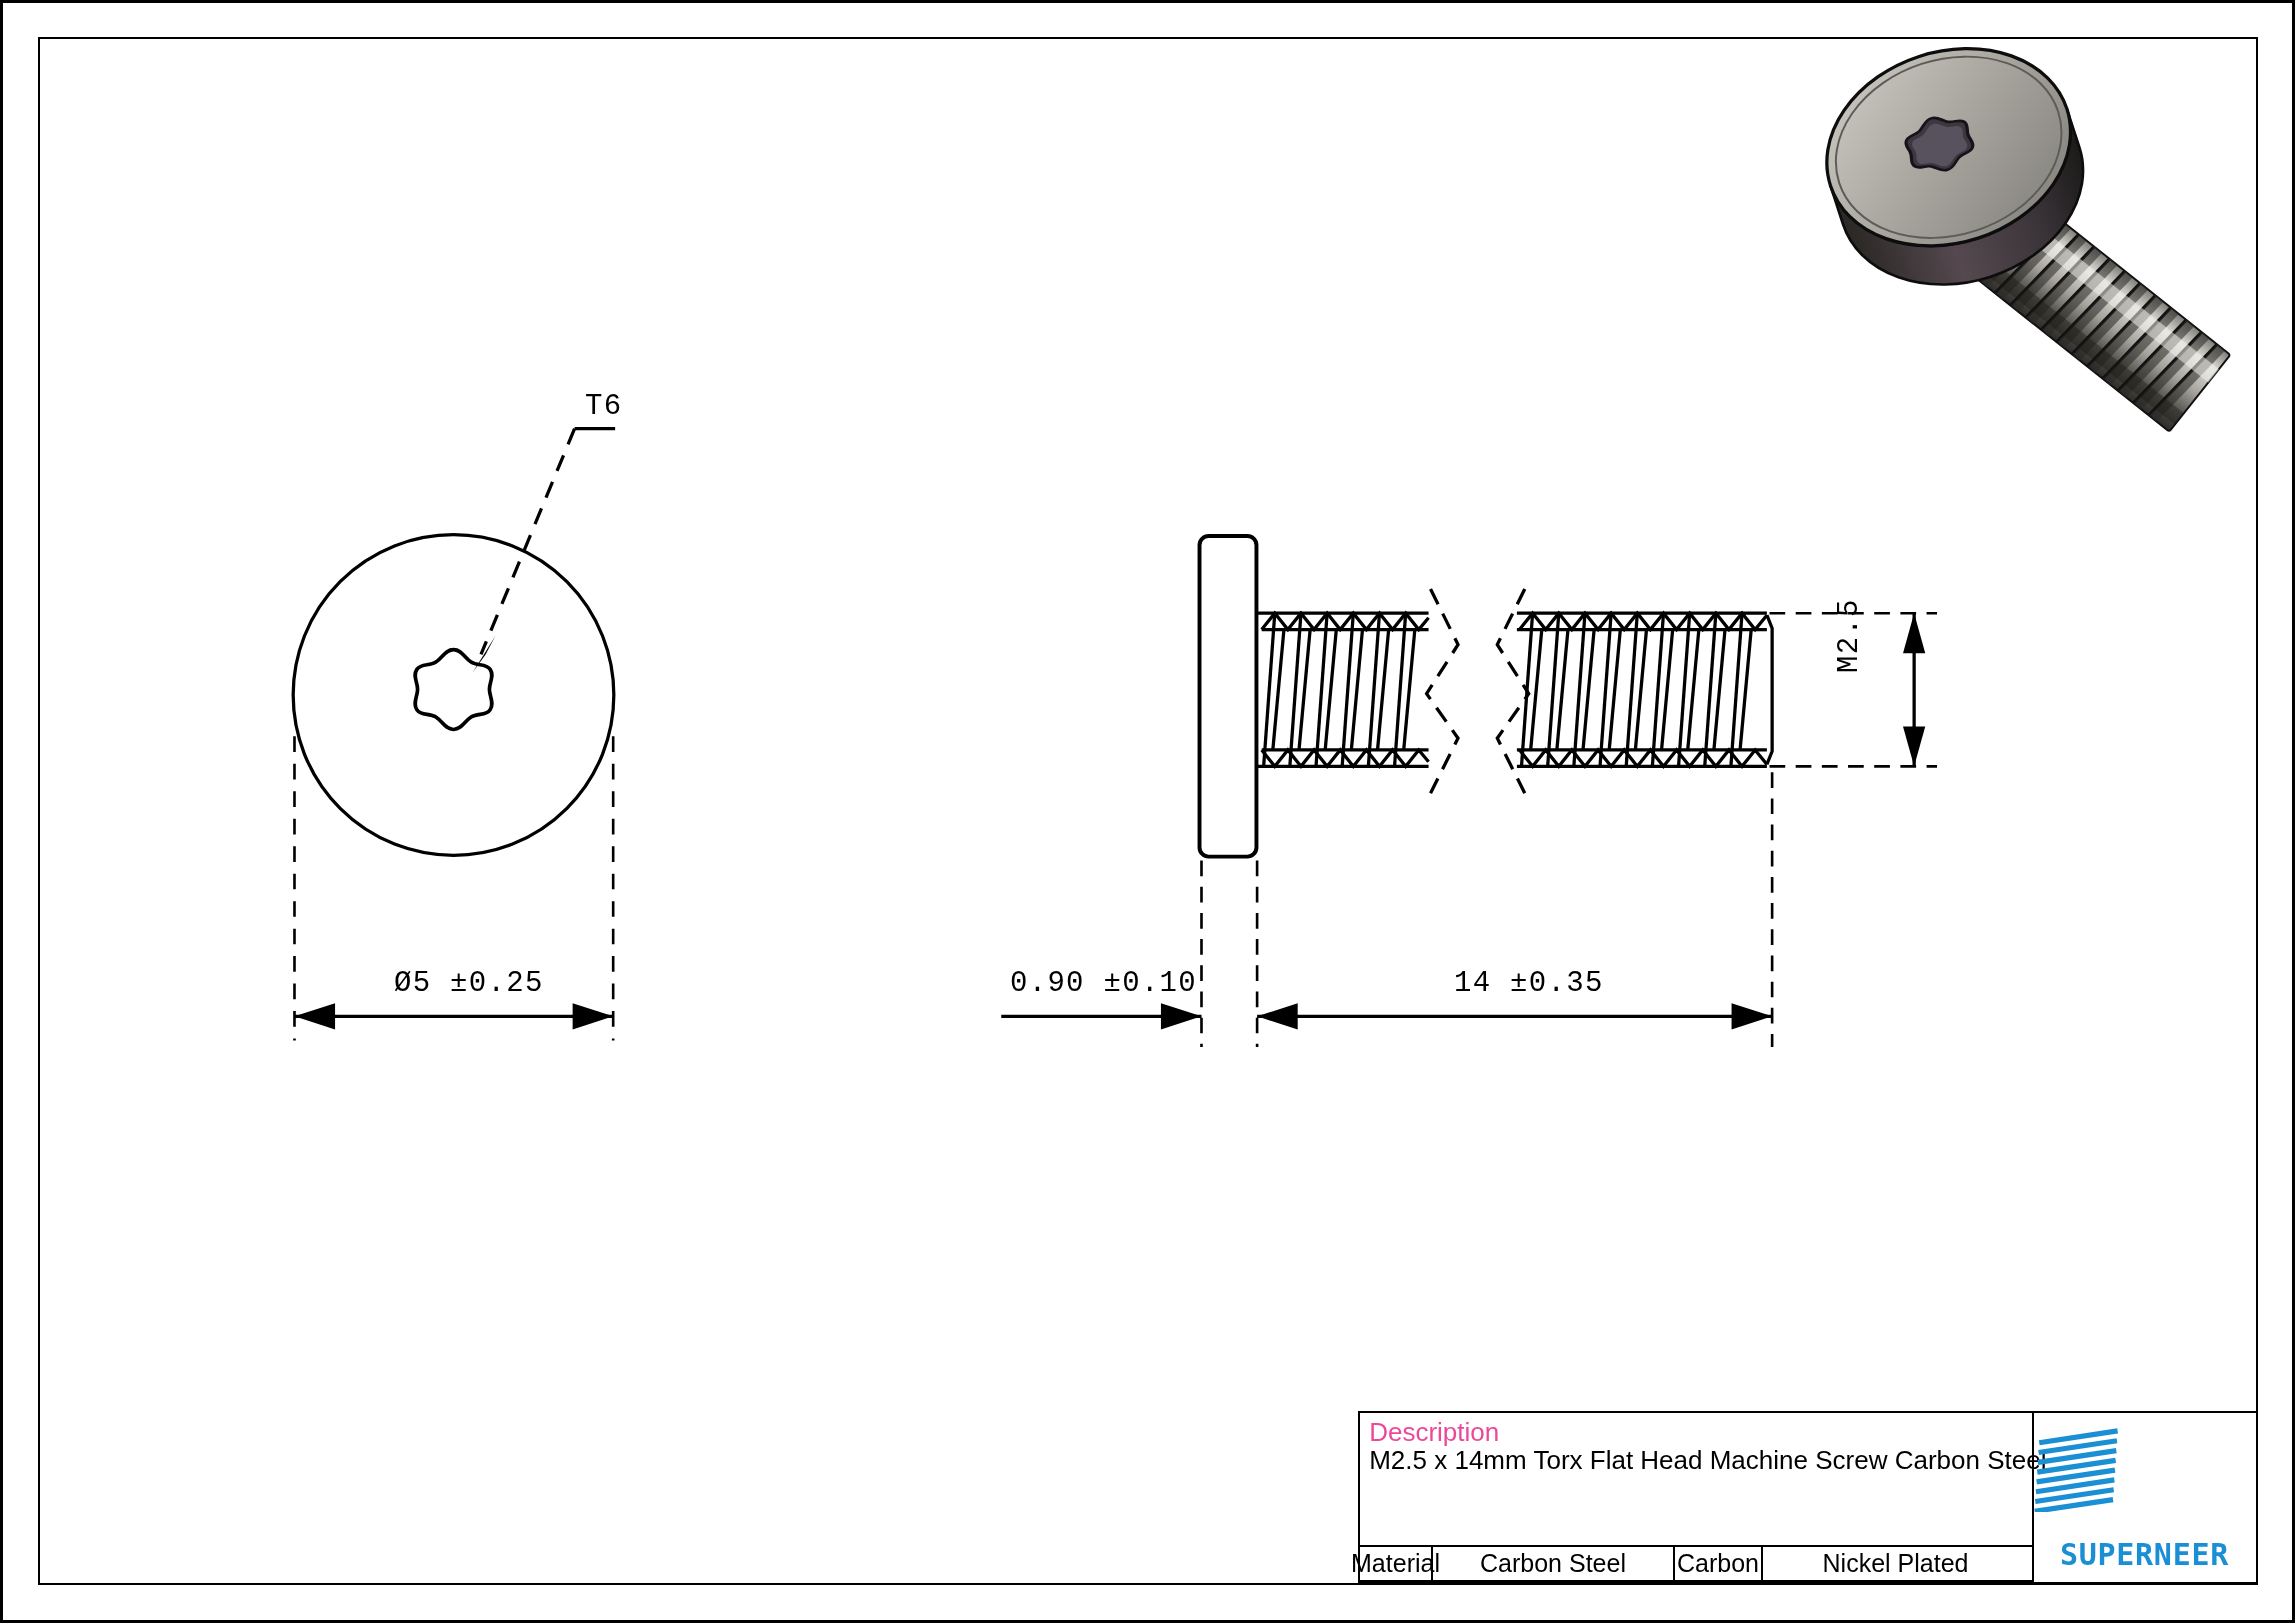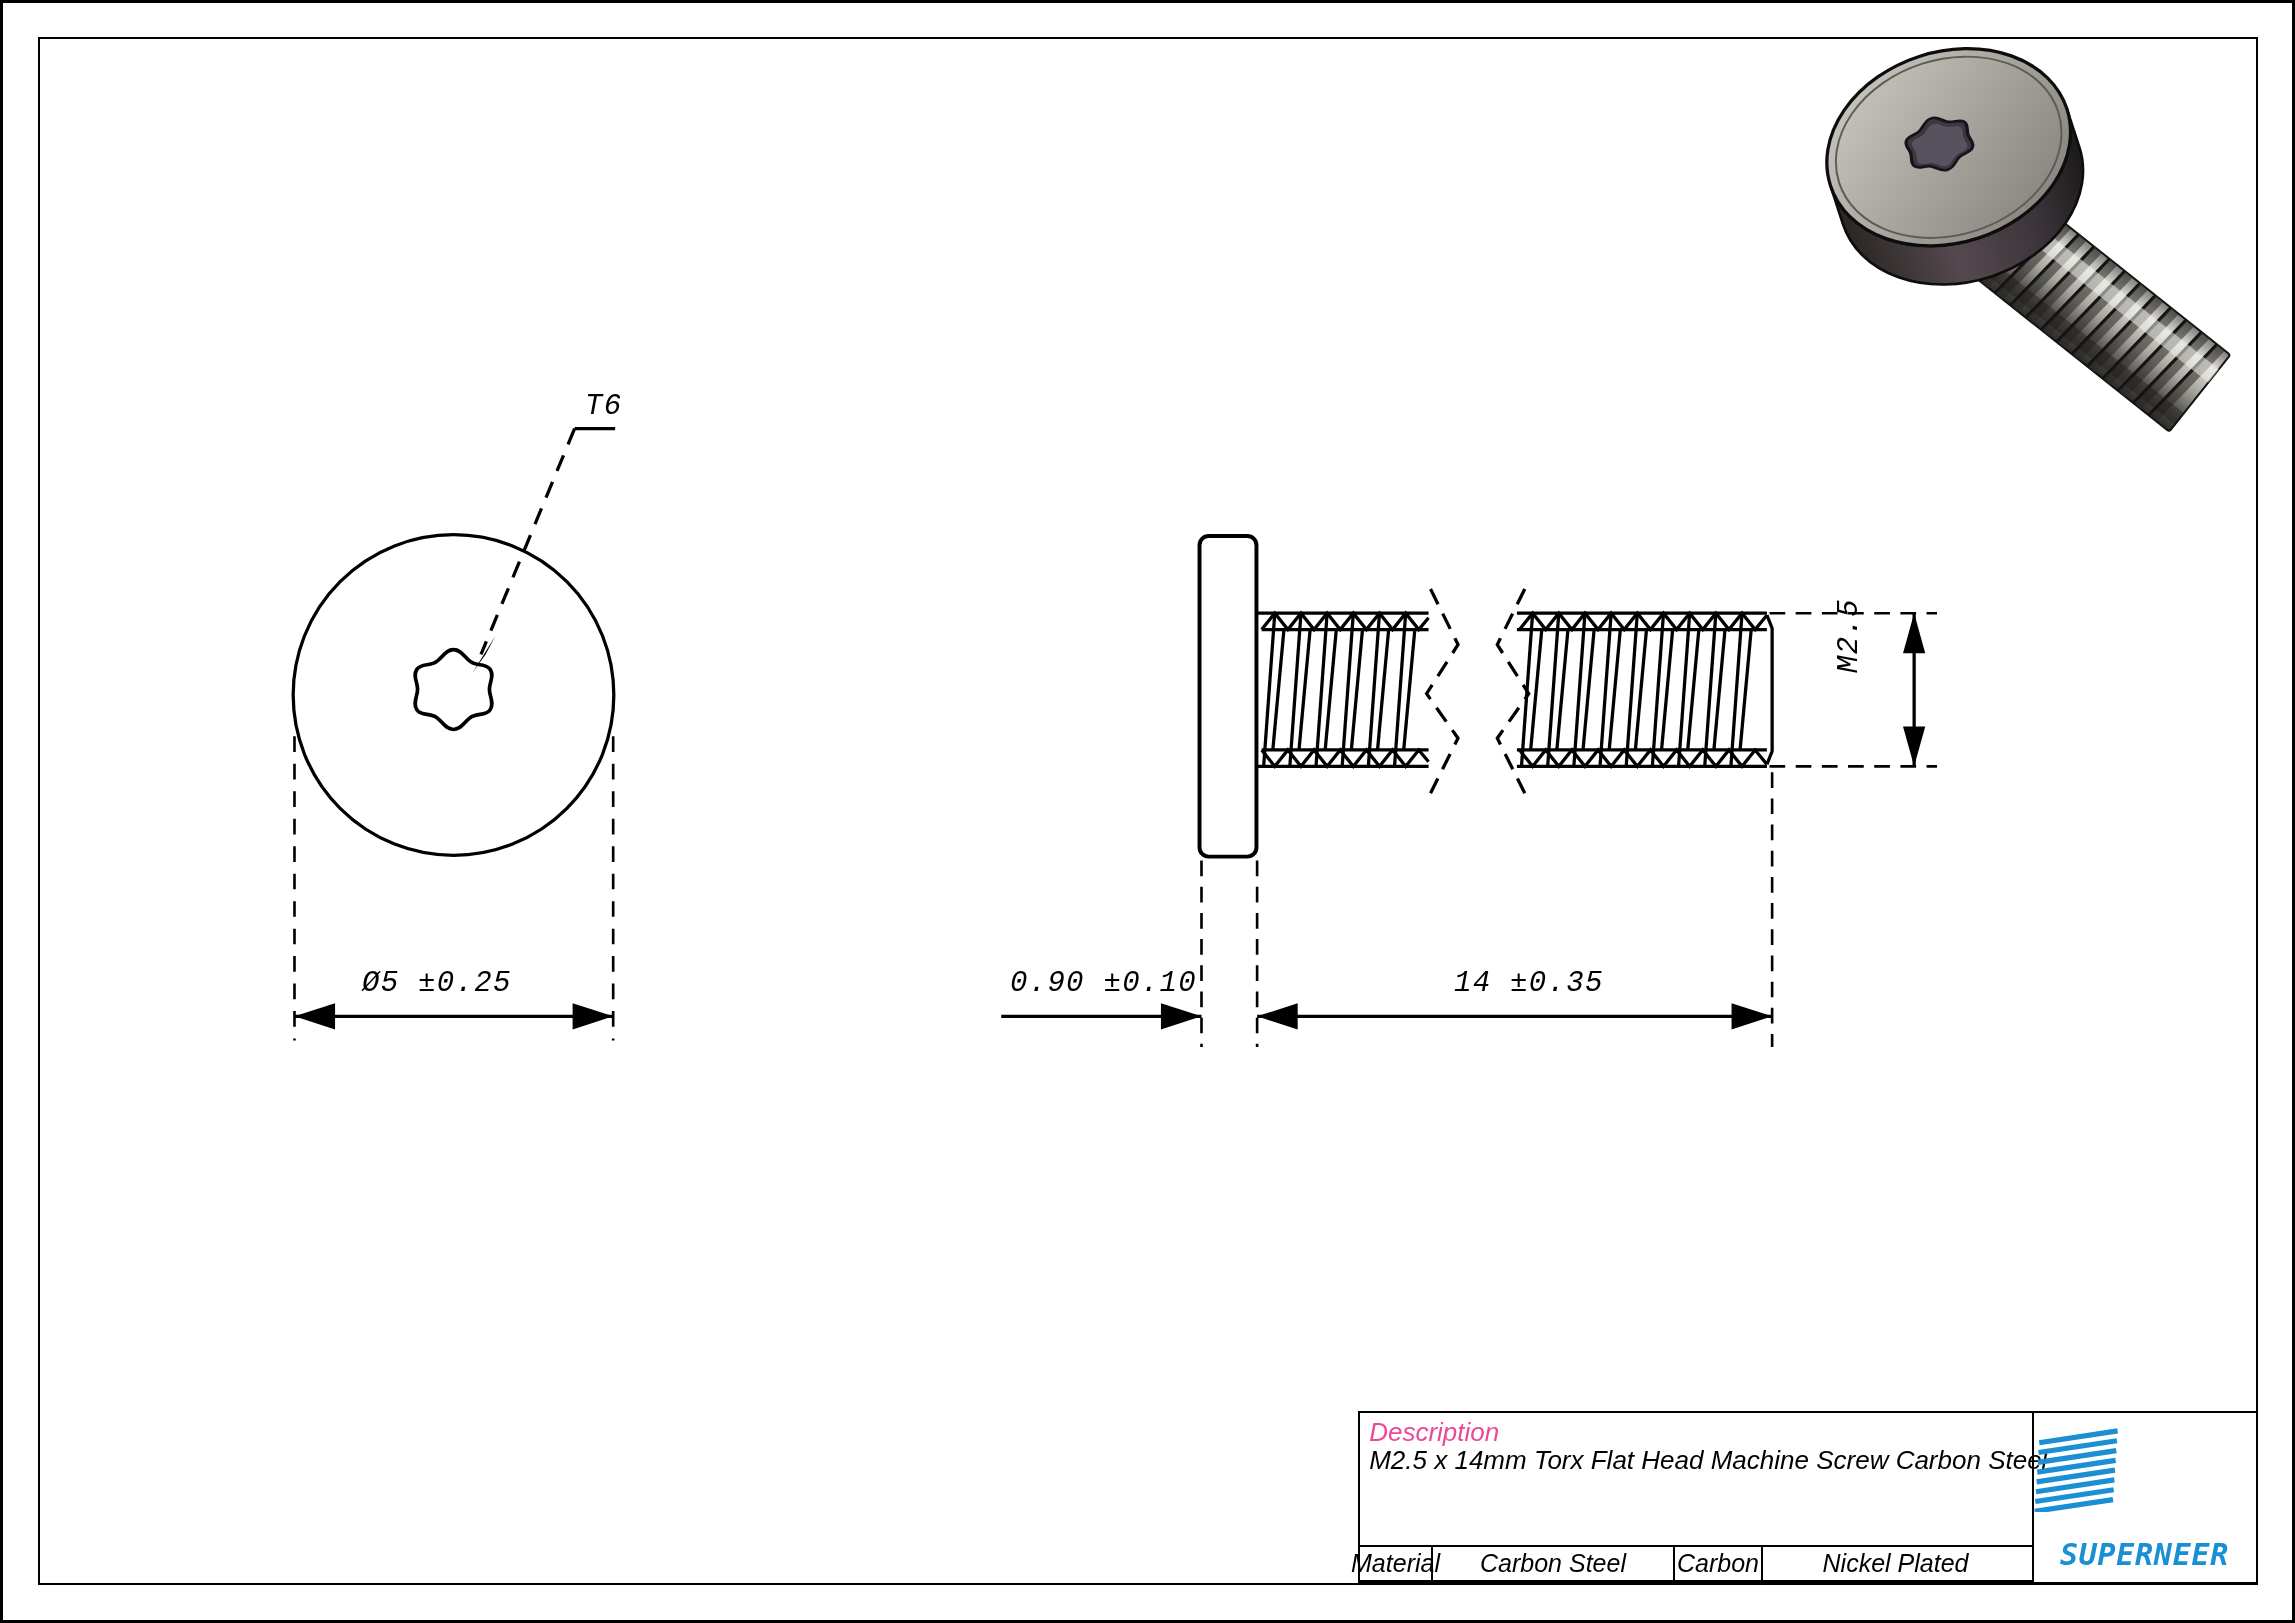--- a/index.html
+++ b/index.html
@@ -1,18 +1,18 @@
 <!DOCTYPE html>
 <html style="font-size:10.5px"><head>
 <meta charset="utf-8">
 <style>
   html,body{margin:0;padding:0;background:#ffffff;}
   body{width:2295px;height:1623px;position:relative;overflow:hidden;
        font-family:"Liberation Sans",sans-serif;}
-  .sheet{position:absolute;left:0;top:0;width:2295px;height:1623px;background:#fff;font-style:italic;}
+  .sheet{position:absolute;left:0;top:0;width:2295px;height:1623px;background:#fff;}
   .frame-outer{position:absolute;left:0;top:0;width:2295px;height:1623px;
                border:3.9px solid #000;box-sizing:border-box;}
   .frame-inner{position:absolute;left:38px;top:37px;width:2220px;height:1548px;
                border:2.6px solid #000;box-sizing:border-box;}
 
   svg.layer{position:absolute;left:0;top:0;width:2295px;height:1623px;overflow:visible;}
 
   
   .dimtext{position:absolute;font-family:"Liberation Mono",monospace;
            font-size:29px;color:#000;white-space:nowrap;letter-spacing:1.3px;}
@@ -266,21 +266,21 @@
       <polygon points="1836,1553 1774,1533 1774,1573" fill="#000" stroke="none"></polygon>
 
       <line x1="1921" y1="1553" x2="2708" y2="1553" stroke-width="5"></line>
       <polygon points="1921,1553 1983,1533 1983,1573" fill="#000" stroke="none"></polygon>
       <polygon points="2708,1553 2646,1533 2646,1573" fill="#000" stroke="none"></polygon>
     </g>
   </svg>
 
   <div class="dimtext" style="left:585px;top:390px;">T6</div>
 
-  <div class="dimtext" style="left:362px;top:967px;">Ø5  ±0.25</div>
+  <div class="dimtext" style="left:394px;top:967px;">Ø5  ±0.25</div>
 
   <div class="dimtext" style="left:1010px;top:967px;">0.90  ±0.10</div>
 
   <div class="dimtext" style="left:1454px;top:967px;">14  ±0.35</div>
 
   <div class="dimtext" style="left:1833px;top:673px;transform:rotate(-90deg);transform-origin:left top;">M2.5</div>
 
   <div class="tb">
 
     <div class="tb-left">

